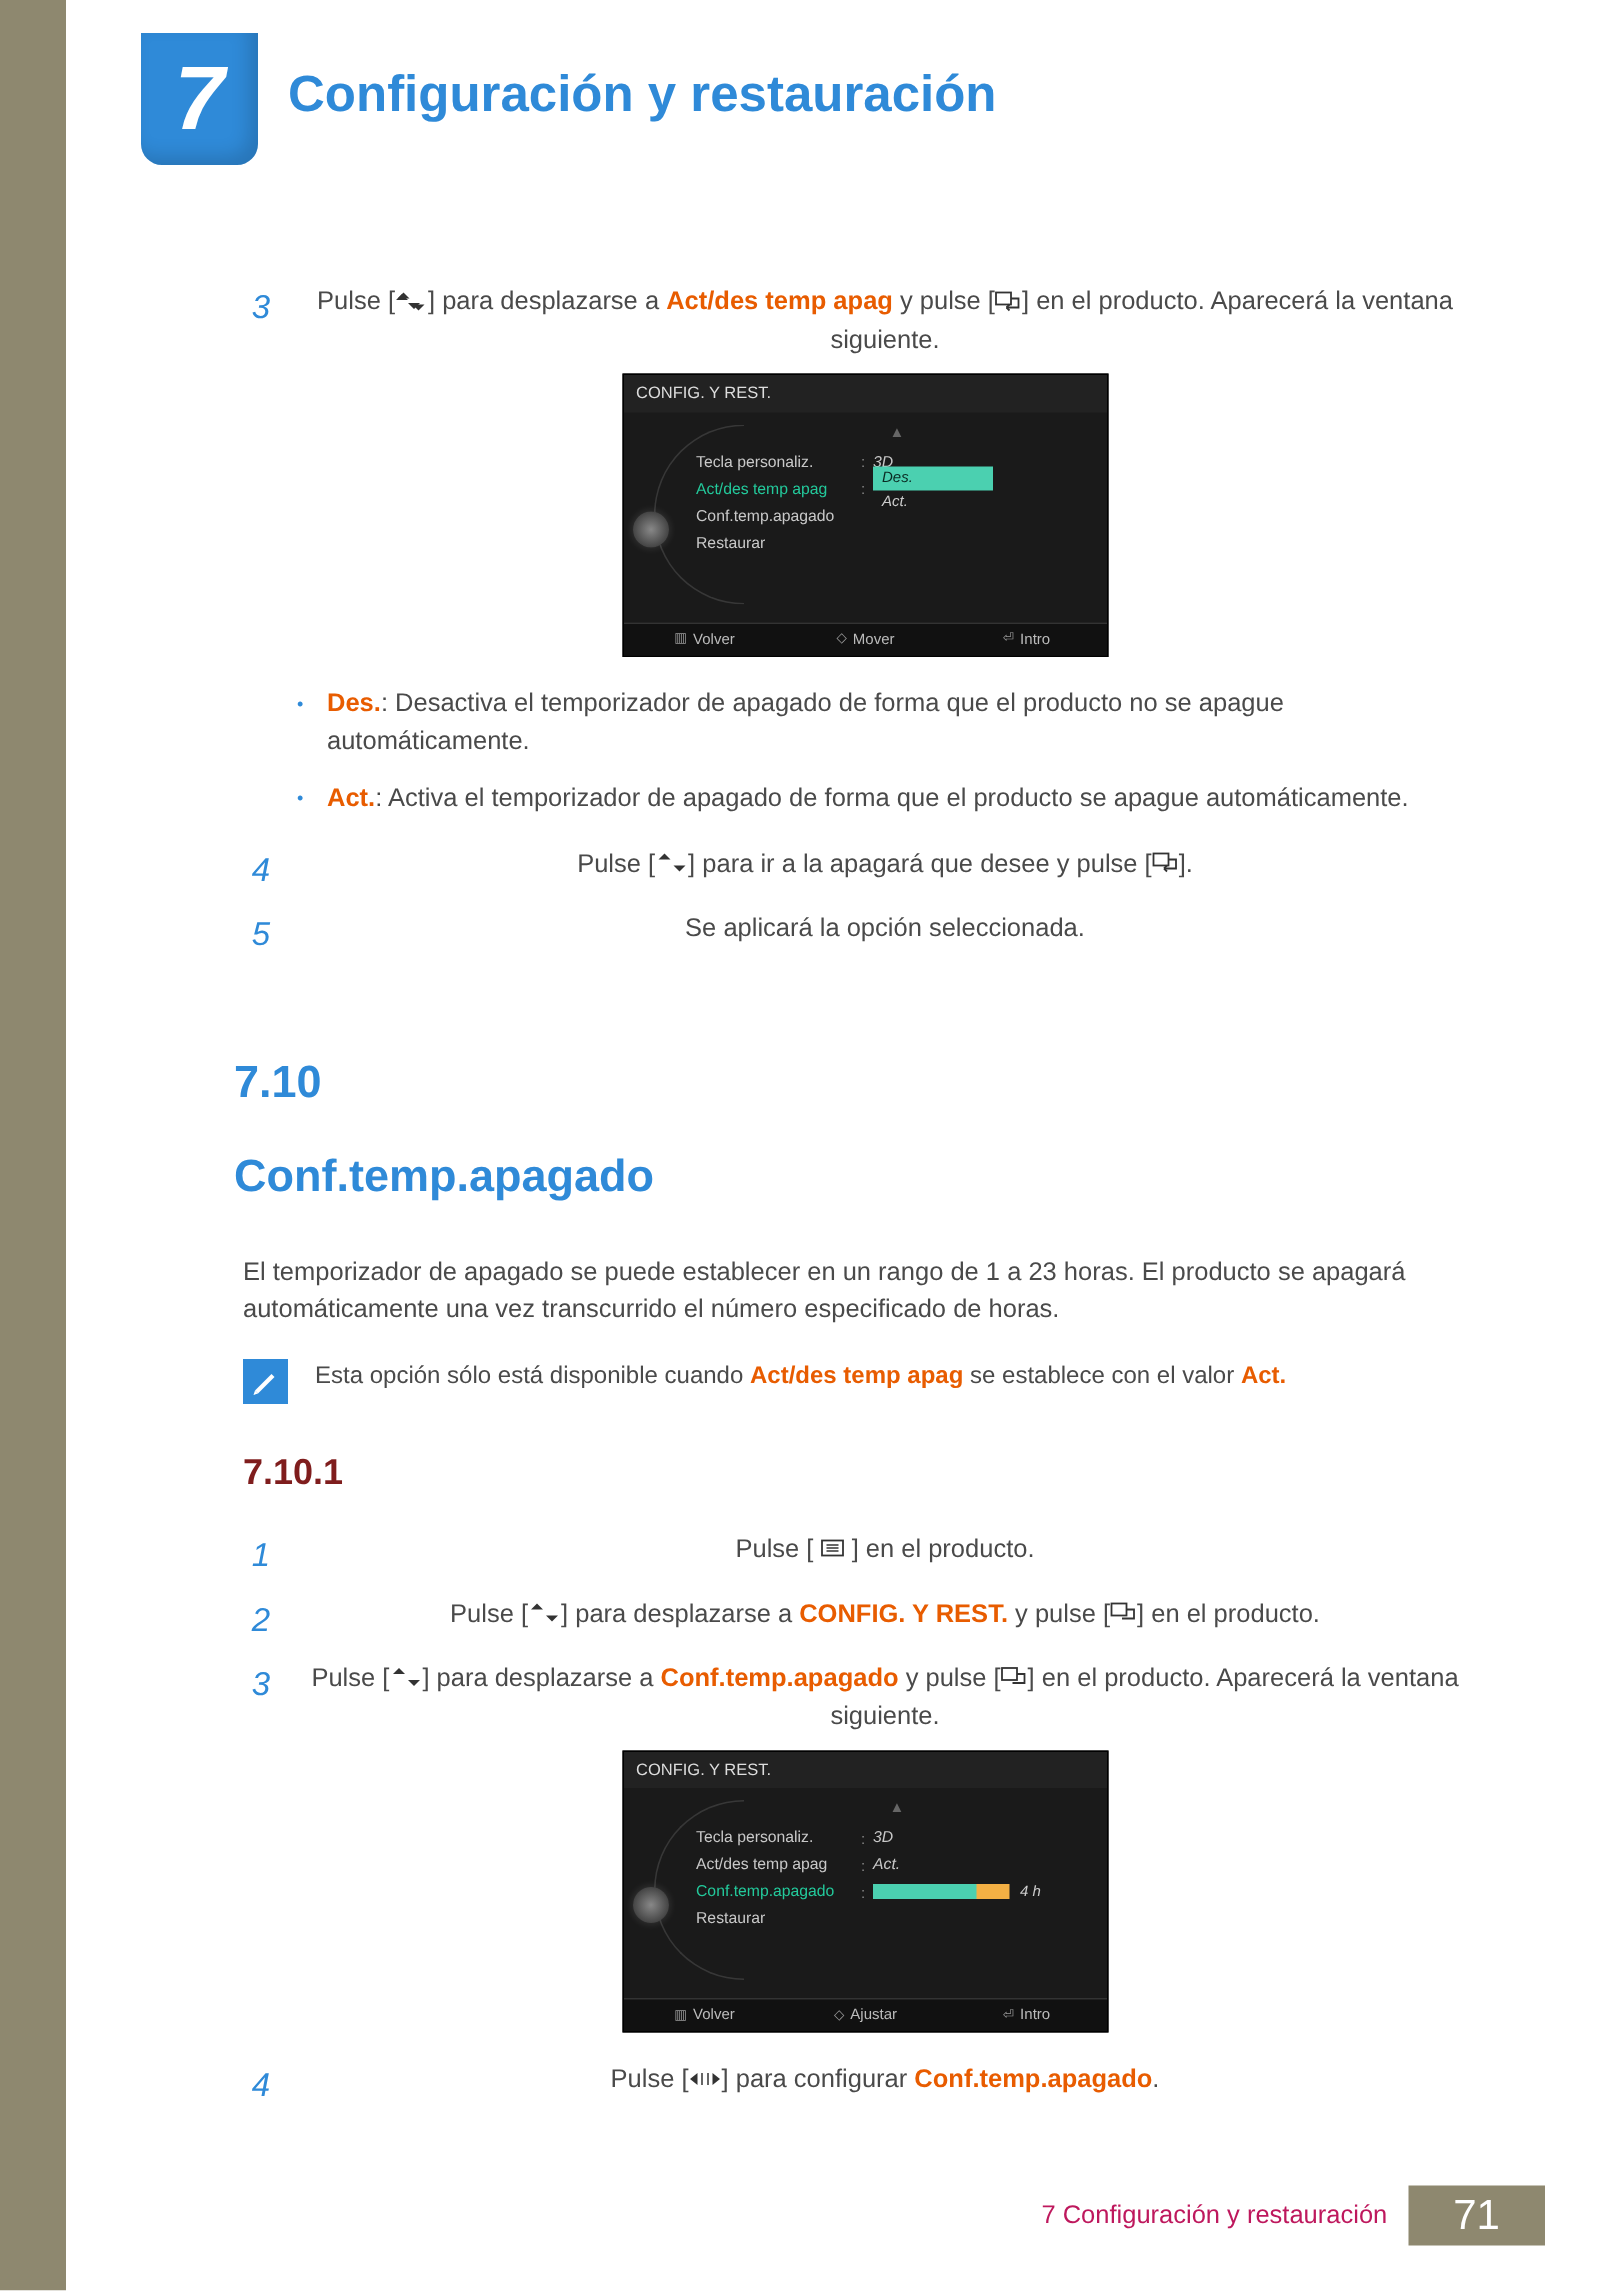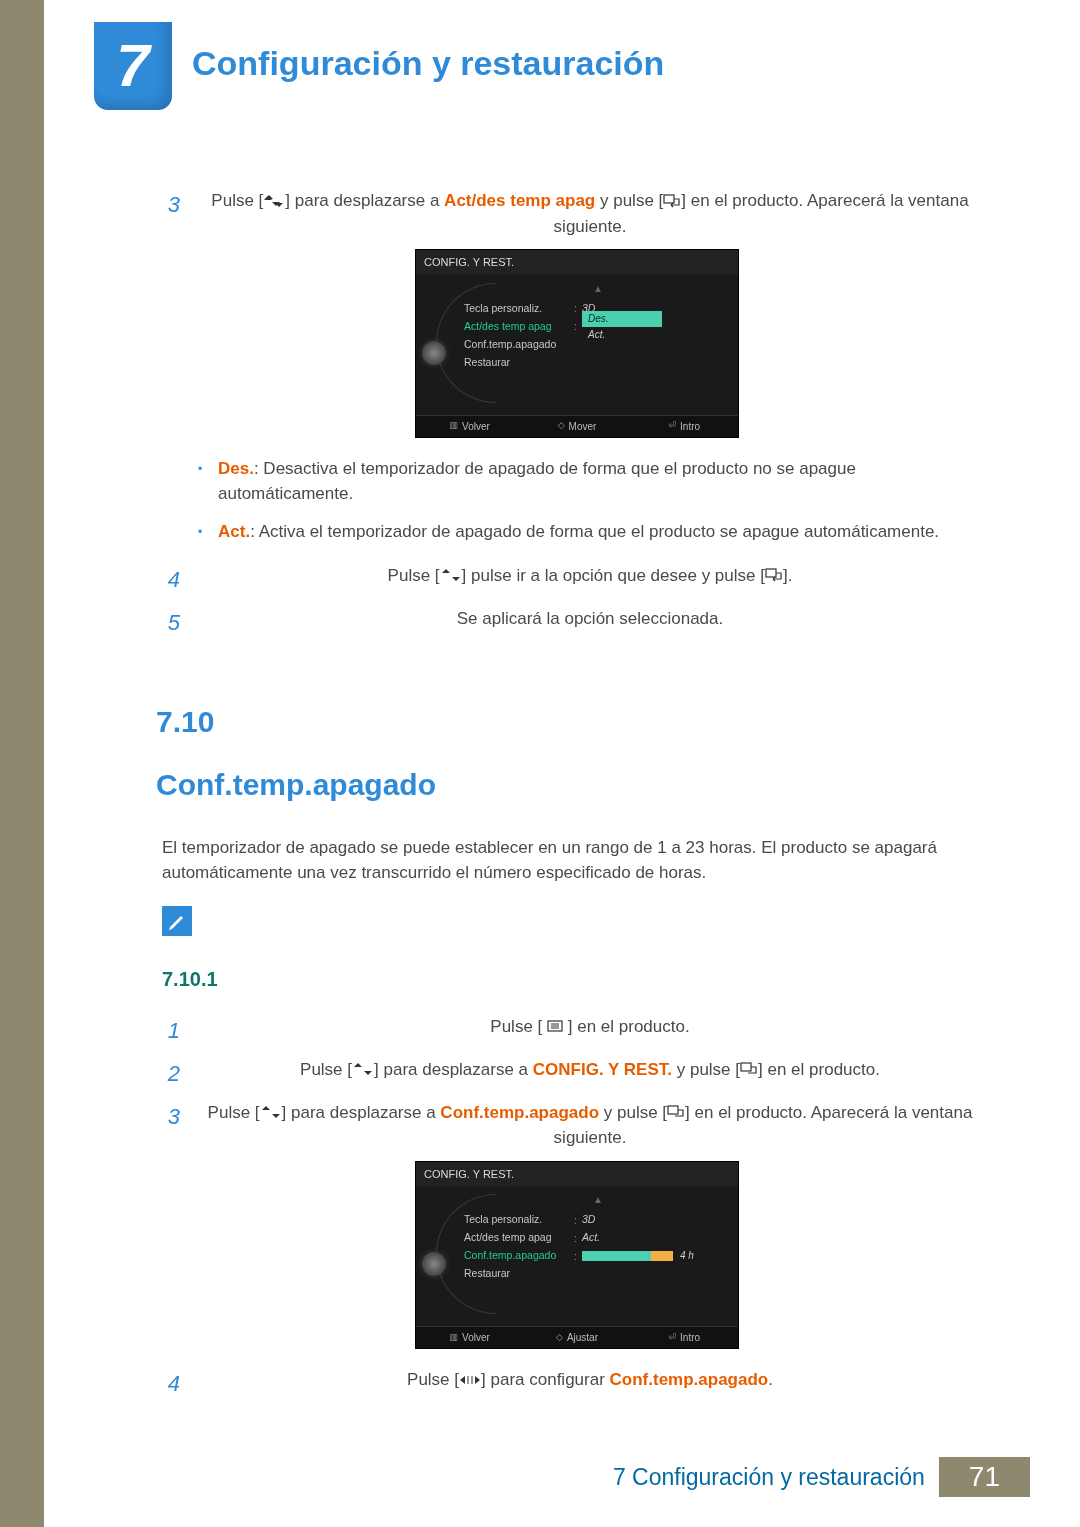--- a/index.html
+++ b/index.html
@@ -74,22 +74,22 @@
     gap: 18px;
     color: #2f8ad8;
     font-size: 30px;
     font-weight: bold;
     margin: 60px 0 28px -6px;
     flex-direction: column;
   }
   .subsection-title {
     display: flex;
     gap: 14px;
-    color: #0f766e;
-    font-size: 20px;
+    color: #7f1d1d;
+    font-size: 24px;
     font-weight: bold;
     margin: 28px 0 20px 0;
     flex-direction: column;
   }
   .body-text { margin-bottom: 10px; }
   .note-row { display: flex; align-items: flex-start; gap: 18px; margin: 20px 0 10px 0; }
   .note-icon {
     width: 30px; height: 30px;
     background: #2f8ad8;
     display: flex; align-items: center; justify-content: center;
@@ -188,21 +188,21 @@
 
   
   .page-footer {
     position: absolute;
     right: 50px;
     bottom: 30px;
     display: flex;
     align-items: center;
     gap: 14px;
   }
-  .footer-label { font-size: 23px; color: #0369a1; }
+  .footer-label { font-size: 17px; color: #be185d; }
   .footer-num-box {
     background: #8e886f;
     color: #fff;
     font-size: 28px;
     padding: 4px 30px;
   }
 </style>
 </head>
 <body>
 
@@ -284,21 +284,21 @@
       <div><span class="orange">Act.</span><span>: Activa el temporizador de apagado de forma que el producto se apague automáticamente.</span></div>
     </div>
   </div>
 
   <div class="step-row">
     <div class="step-num">4</div>
     <div class="step-text">
       <span>Pulse [</span><svg class="inline-icon" width="22" height="14">
           <path d="M6 1 L10 5 L2 5 Z" fill="#333"></path>
           <path d="M16 13 L20 9 L12 9 Z" fill="#333"></path>
-        </svg><span>] pulse ir a la opción que desee y pulse [</span><svg class="inline-icon" width="18" height="14">
+        </svg><span>] para ir a la apagará que desee y pulse [</span><svg class="inline-icon" width="18" height="14">
           <rect x="1" y="1" width="10" height="8" fill="none" stroke="#333" stroke-width="1.2"></rect>
           <path d="M11 5 L16 5 L16 11 L8 11" fill="none" stroke="#333" stroke-width="1.2"></path>
           <path d="M8 11 L10 9 M8 11 L10 13" stroke="#333" stroke-width="1.2"></path>
         </svg><span>].</span>
     </div>
   </div>
 
   <div class="step-row">
     <div class="step-num">5</div>
     <div class="step-text">Se aplicará la opción seleccionada.</div>
@@ -309,20 +309,23 @@
     <span>Conf.temp.apagado</span>
   </div>
   <div class="body-text">El temporizador de apagado se puede establecer en un rango de 1 a 23 horas. El producto se apagará automáticamente una vez transcurrido el número especificado de horas.</div>
 
   <div class="note-row">
     <div class="note-icon">
       <svg width="20" height="20" viewBox="0 0 20 20">
           <path d="M3 16 L14 5 L16 7 L5 18 Z" fill="#fff"></path>
           <path d="M3 16 L5 18 L2 19 Z" fill="#fff"></path>
         </svg>
+    </div>
+    <div class="note-text">
+      <span>Esta opción sólo está disponible cuando </span><span class="orange">Act/des temp apag</span><span> se establece con el valor </span><span class="orange">Act.</span>
     </div>
   </div>
 
   <div class="subsection-title">
     <span>7.10.1</span>
   </div>
 
   <div class="step-row">
     <div class="step-num">1</div>
     <div class="step-text">

